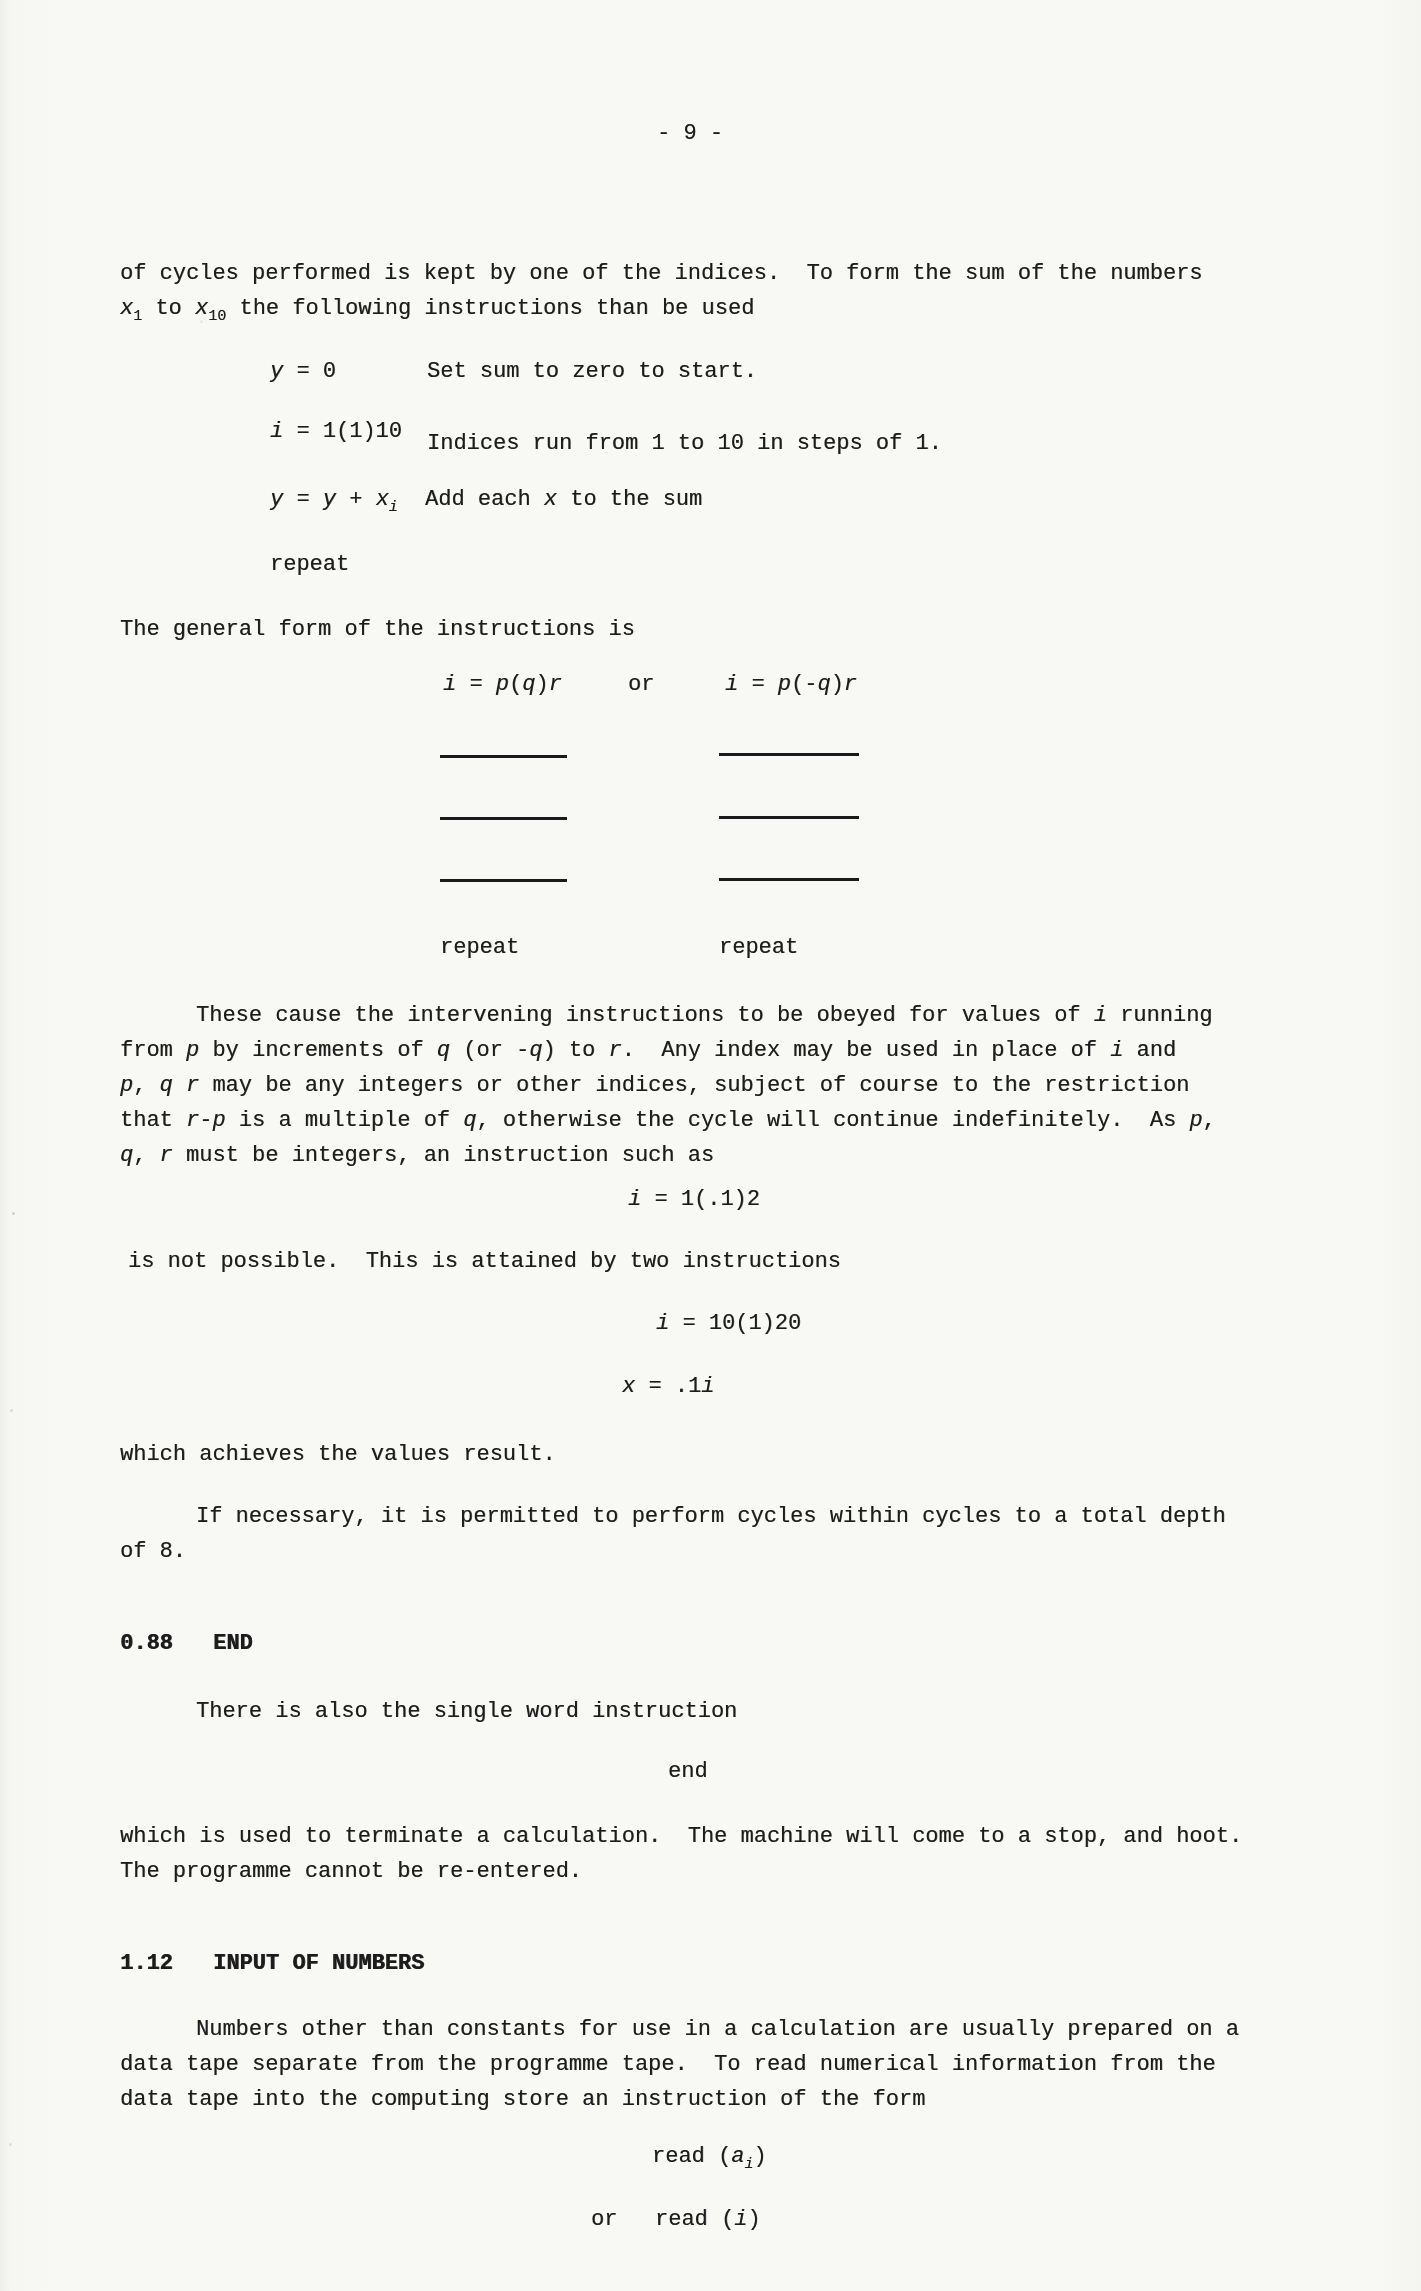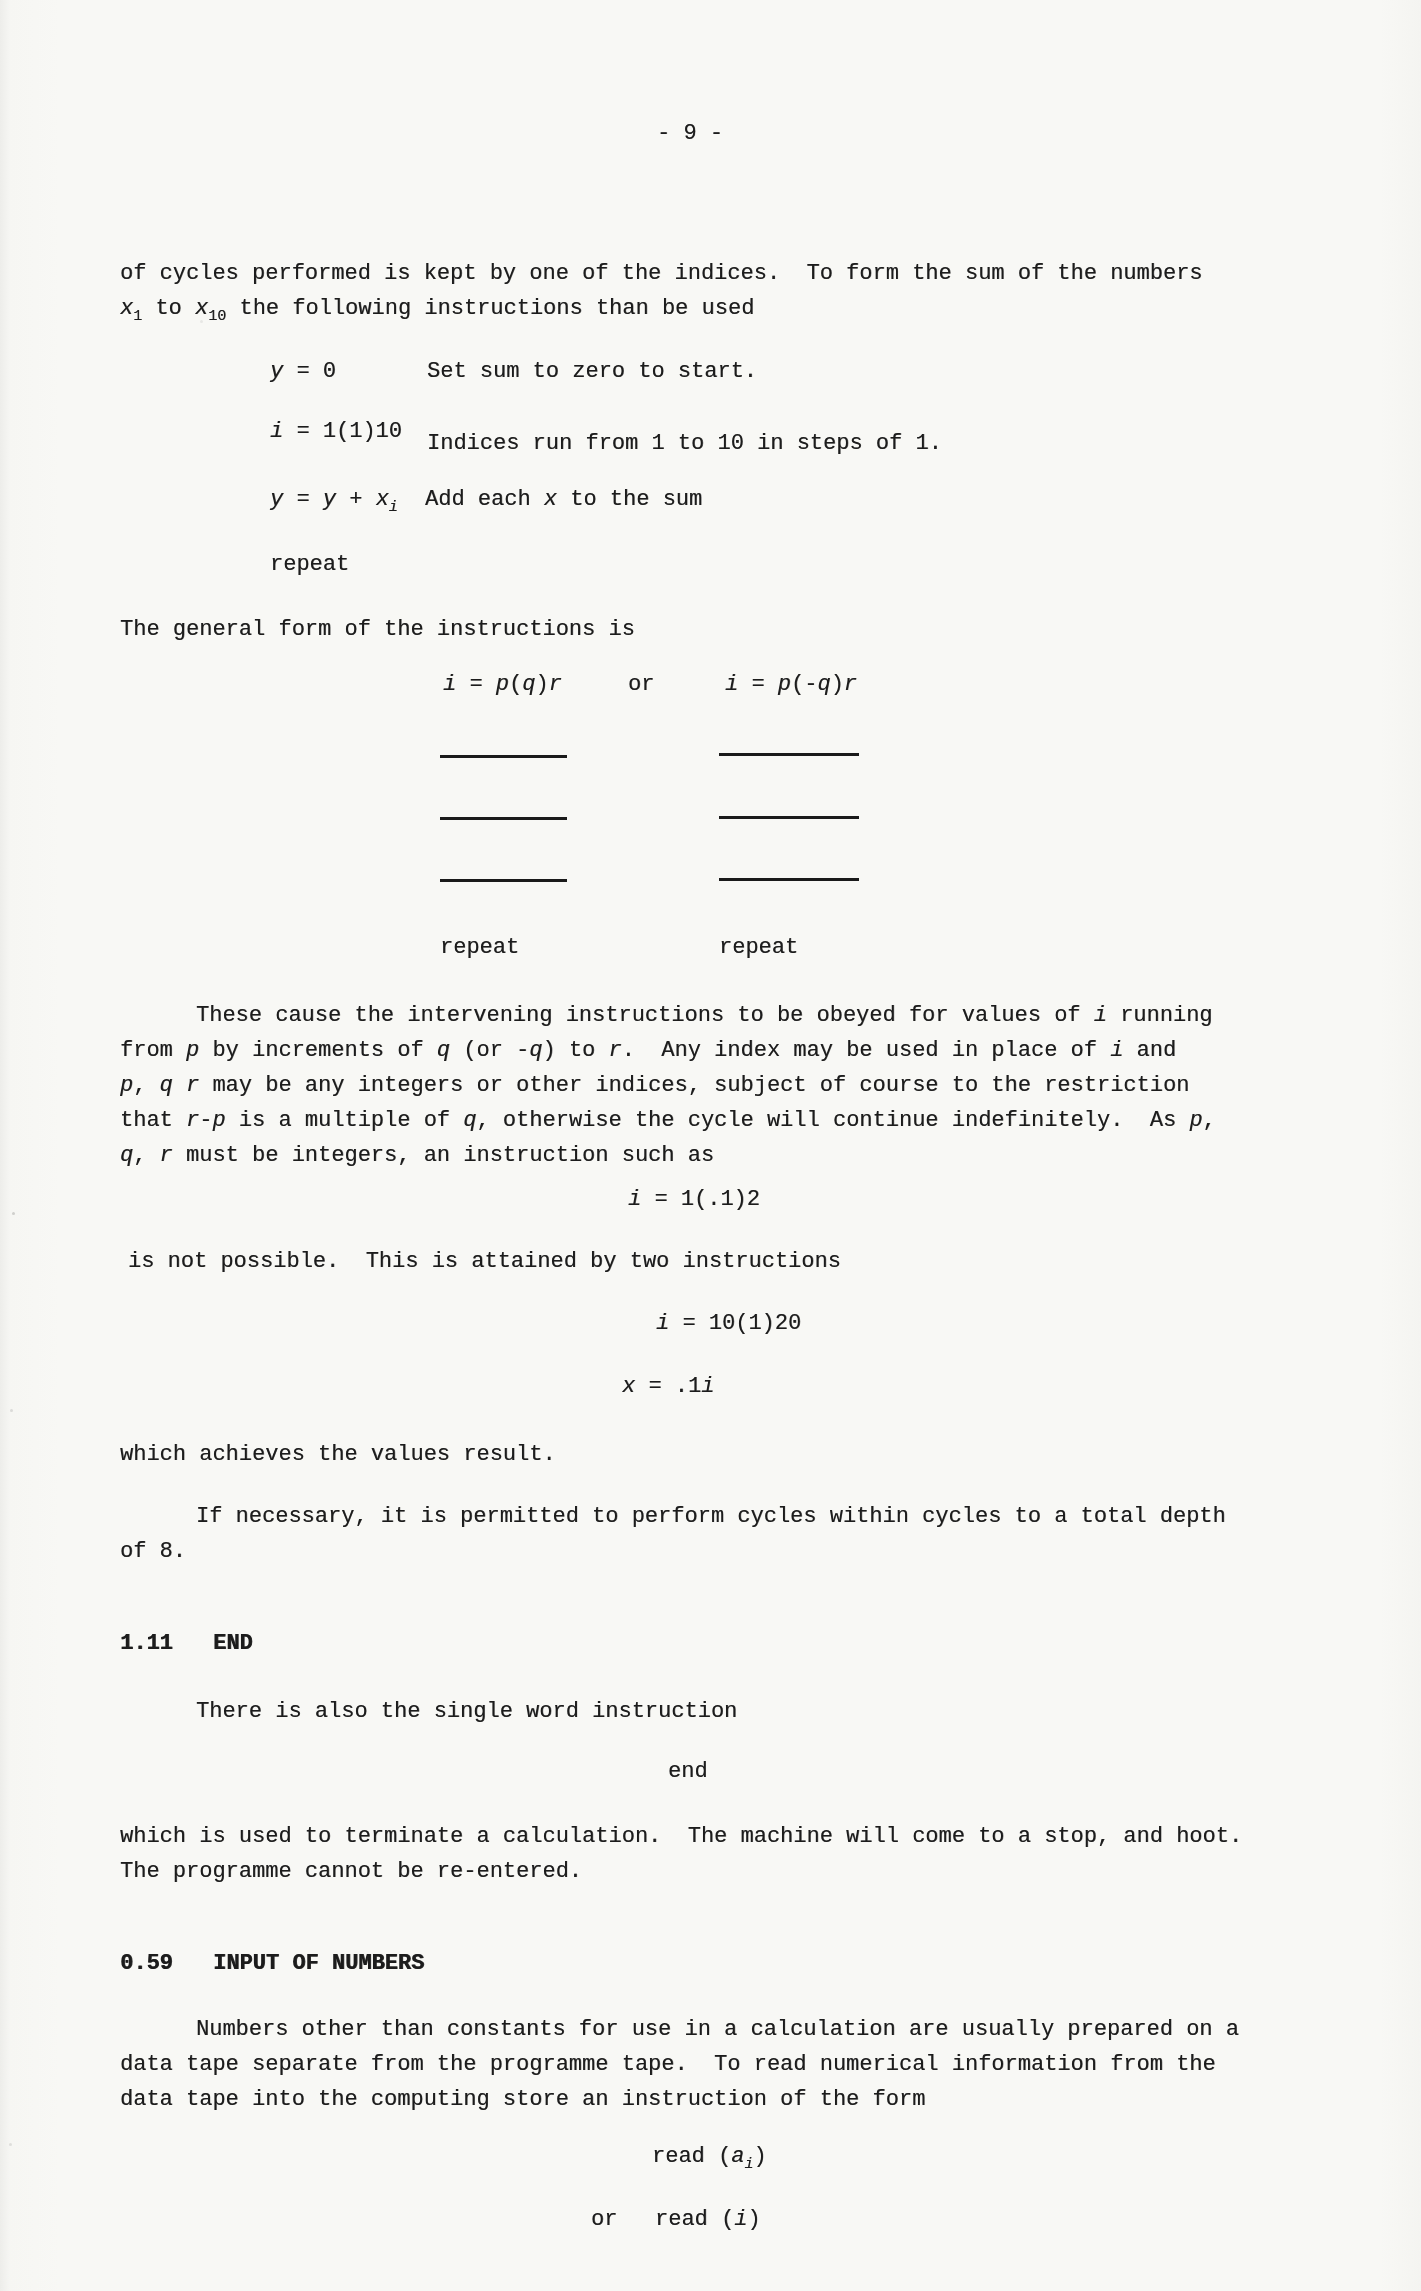--- a/index.html
+++ b/index.html
@@ -62,30 +62,30 @@
 
 <div class="ln" style="top:1182px;left:628px"><span class="it">i</span><span> = 1(.1)2</span></div>
 <div class="ln" style="top:1244px;left:128px"><span>is not possible.  This is attained by two instructions</span></div>
 <div class="ln" style="top:1306px;left:656px"><span class="it">i</span><span> = 10(1)20</span></div>
 <div class="ln" style="top:1369px;left:622px"><span class="it">x</span><span> = .1</span><span class="it">i</span></div>
 <div class="ln" style="top:1437px;left:120px"><span>which achieves the values result.</span></div>
 
 <div class="ln" style="top:1499px;left:196px"><span>If necessary, it is permitted to perform cycles within cycles to a total depth</span></div>
 <div class="ln" style="top:1534px;left:120px"><span>of 8.</span></div>
 
-<div class="ln hd" style="top:1626px;left:120px"><span>1.11</span></div>
+<div class="ln hd" style="top:1626px;left:120px"><span>0.88</span></div>
 <div class="ln hd" style="top:1626px;left:213px"><span>END</span></div>
 
 <div class="ln" style="top:1694px;left:196px"><span>There is also the single word instruction</span></div>
 <div class="ln" style="top:1754px;left:668px"><span>end</span></div>
 
 <div class="ln" style="top:1819px;left:120px"><span>which is used to terminate a calculation.  The machine will come to a stop, and hoot.</span></div>
 <div class="ln" style="top:1854px;left:120px"><span>The programme cannot be re-entered.</span></div>
 
-<div class="ln hd" style="top:1946px;left:120px"><span>0.59</span></div>
+<div class="ln hd" style="top:1946px;left:120px"><span>1.12</span></div>
 <div class="ln hd" style="top:1946px;left:213px"><span>INPUT OF NUMBERS</span></div>
 
 <div class="ln" style="top:2012px;left:196px"><span>Numbers other than constants for use in a calculation are usually prepared on a</span></div>
 <div class="ln" style="top:2047px;left:120px"><span>data tape separate from the programme tape.  To read numerical information from the</span></div>
 <div class="ln" style="top:2082px;left:120px"><span>data tape into the computing store an instruction of the form</span></div>
 
 <div class="ln" style="top:2139px;left:652px"><span>read (</span><span class="it">a</span><span class="it sb">i</span><span>)</span></div>
 <div class="ln" style="top:2202px;left:591px"><span>or</span></div>
 <div class="ln" style="top:2202px;left:655px"><span>read (</span><span class="it">i</span><span>)</span></div>
 

